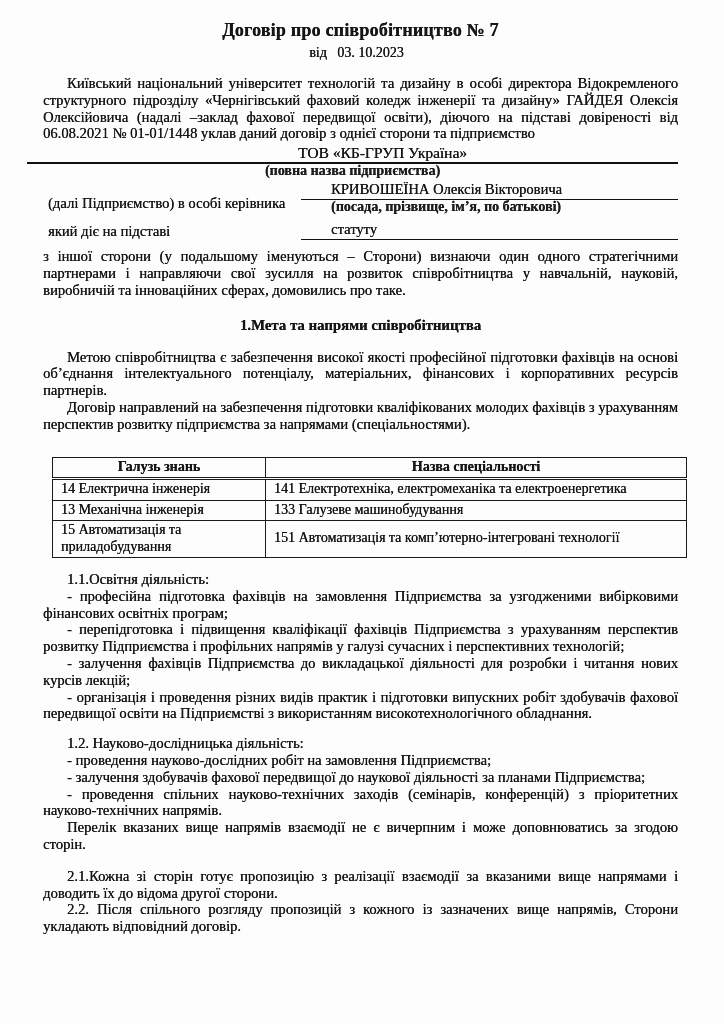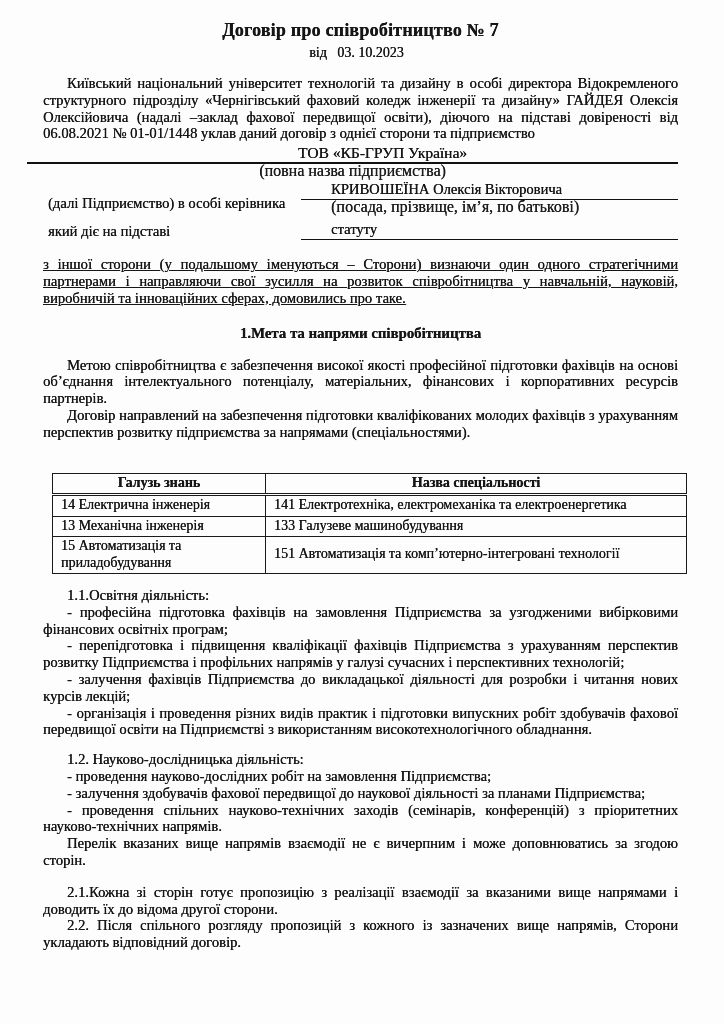--- a/index.html
+++ b/index.html
@@ -42,53 +42,54 @@
     margin-left:-16px;
     padding-bottom:1px;
   }
   .company-name {
     text-align:center;
     font-size:15.5px;
     line-height:17px;
     padding-left:60px;
   }
   .caption {
-    font-size:16px;
+    font-size:14px;
     line-height:11px;
     text-align:center;
     color:#1d1d1d;
+    font-weight:bold;
   }
   .caption.full { margin-left:-16px; margin-top:1px; }
   .field-row {
     display:flex;
     align-items:flex-end;
     margin-top:5px;
     font-size:14.6px;
     line-height:17px;
   }
   .field-label { width:258px; flex:0 0 auto; padding-left:5px; }
   .field-box { flex:1 1 auto; }
   .field-value {
     border-bottom:1.6px solid #111;
     padding:0 0 1px 30px;
   }
   .field-caption { padding-left:30px; text-align:left; padding-top:1px; }
   .basis-row { margin-top:9px; }
-  .parties-p { margin-top:16px; text-indent:0;text-decoration:underline; }
+  .parties-p { margin-top:8px; text-indent:0; }
   .sec-heading {
     text-align:center;
     font-size:14.8px; font-weight:bold;
     margin-top:18px;
   }
   .sec1-p1 { margin-top:15px; }
   .sec1-p2 { margin-top:0; }
   table.spec-table {
     border-collapse:collapse;
     width:100%;
-    margin:32px 0 0 9px;
+    margin:24px 0 0 9px;
     font-size:14px;
   }
   .spec-table th, .spec-table td {
     border:1.5px solid #1a1a1a;
     padding:1px 8px 2px 8px;
     line-height:16.5px;
     vertical-align:middle;
   }
   .spec-table th {
     font-weight:bold;

